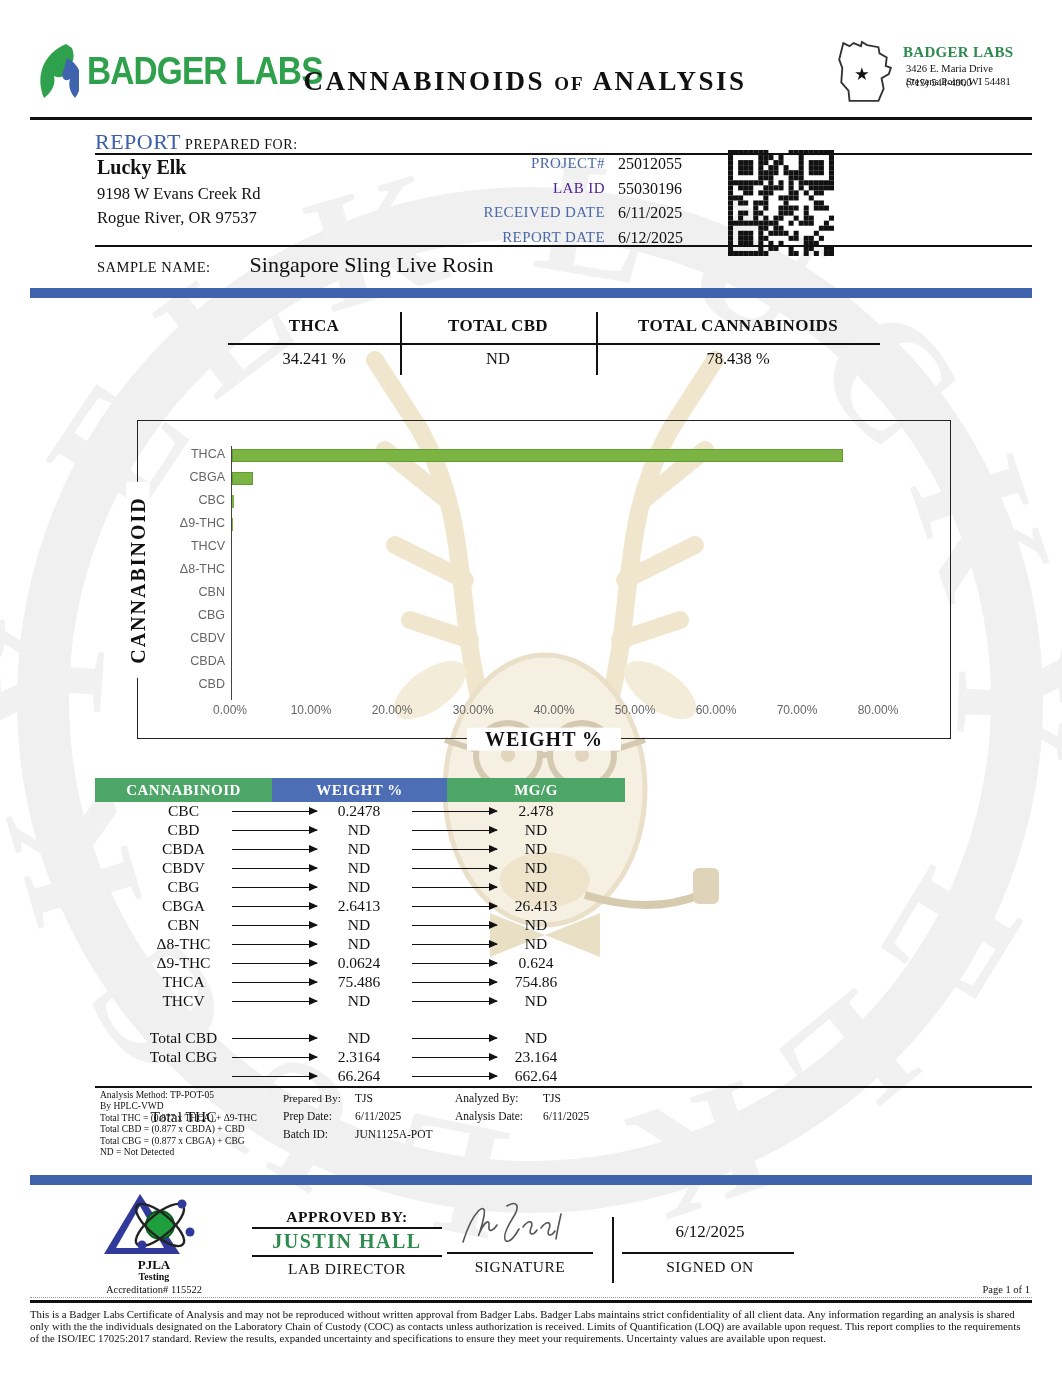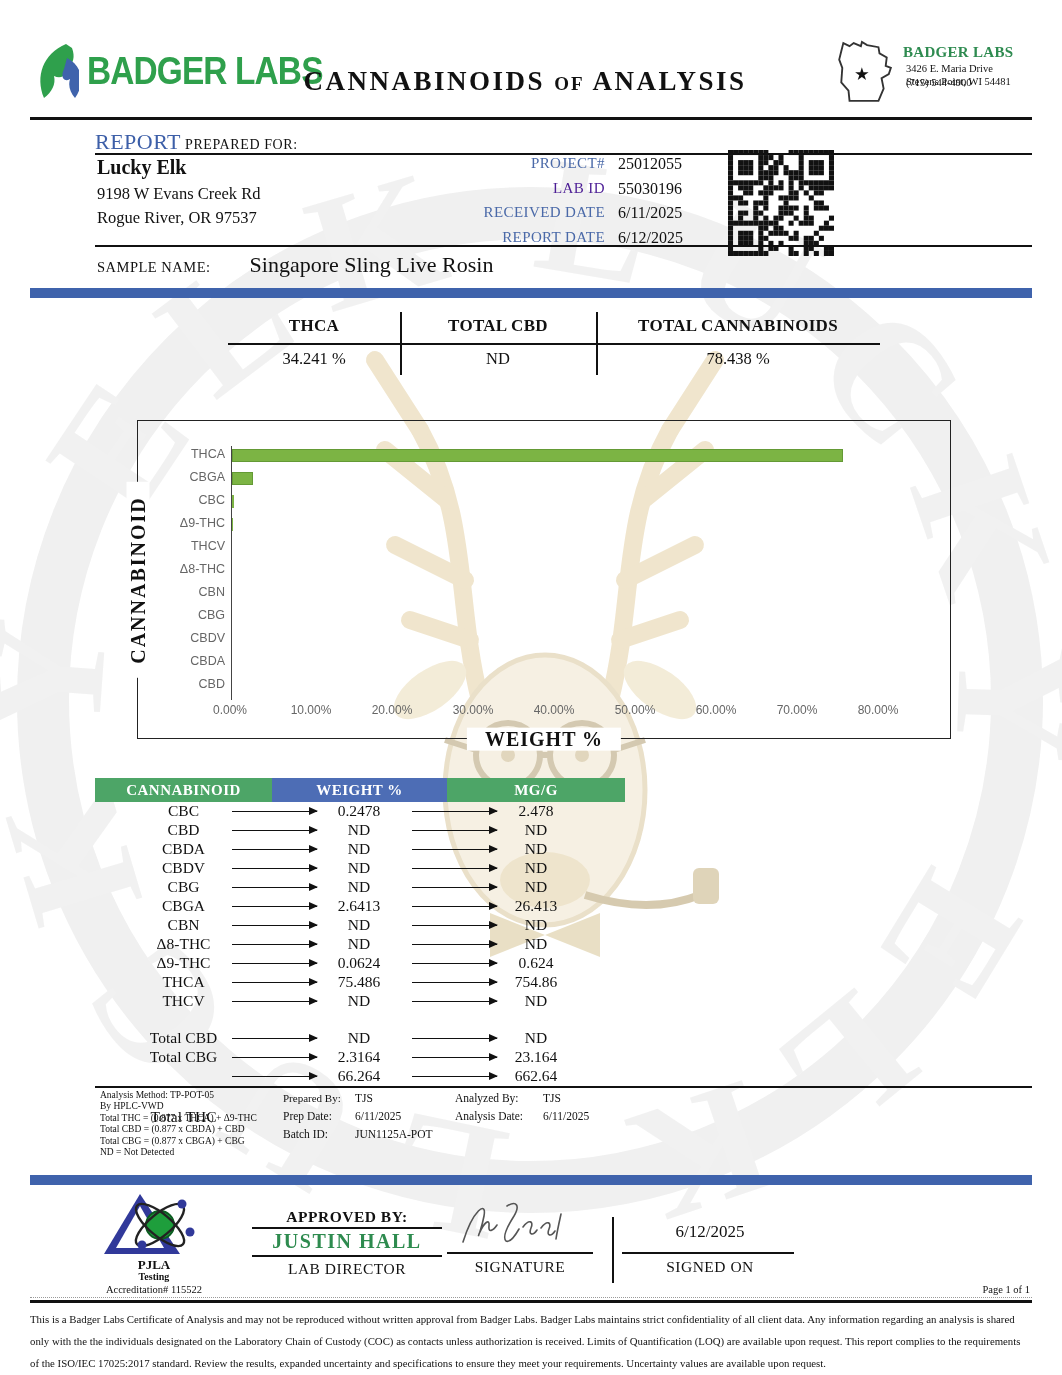--- a/index.html
+++ b/index.html
@@ -30,21 +30,21 @@
                padding:0 16px;font-size:21px;font-weight:bold;letter-spacing:1px;white-space:nowrap;}
   #chart-ylab{position:absolute;left:0;top:50%;transform:translate(-50%,-50%) rotate(-90deg);background:#fff;
               padding:0 14px;font-size:20px;font-weight:bold;letter-spacing:2px;white-space:nowrap;}
   #chart-xlab{position:absolute;left:50%;bottom:0;transform:translate(-50%,55%);background:#fff;
               padding:0 18px;font-size:20px;font-weight:bold;letter-spacing:1px;white-space:nowrap;}
   
   .ftr-center{position:absolute;text-align:center;}
   .approver{color:#2E8B4F;font-size:20px;letter-spacing:1.5px;font-weight:bold;}
   .sig-line{position:absolute;background:#111;height:1.5px;}
   .small-serif{font-size:10.5px;}
-  .disclaimer{position:absolute;left:30px;top:1308px;width:1002px;font-size:10.8px;line-height:22px;}
+  .disclaimer{position:absolute;left:30px;top:1308px;width:1002px;font-size:10.8px;line-height:12px;}
 </style>
 </head>
 <body>
 
 <div id="page">
 
   <svg class="abs" style="left:0;top:0;" width="1062" height="1375" viewBox="0 0 1062 1375">
     <g opacity="0.75">
       <circle cx="530" cy="700" r="487" fill="none" stroke="#EBEBEB" stroke-width="52"></circle>
       <defs>

